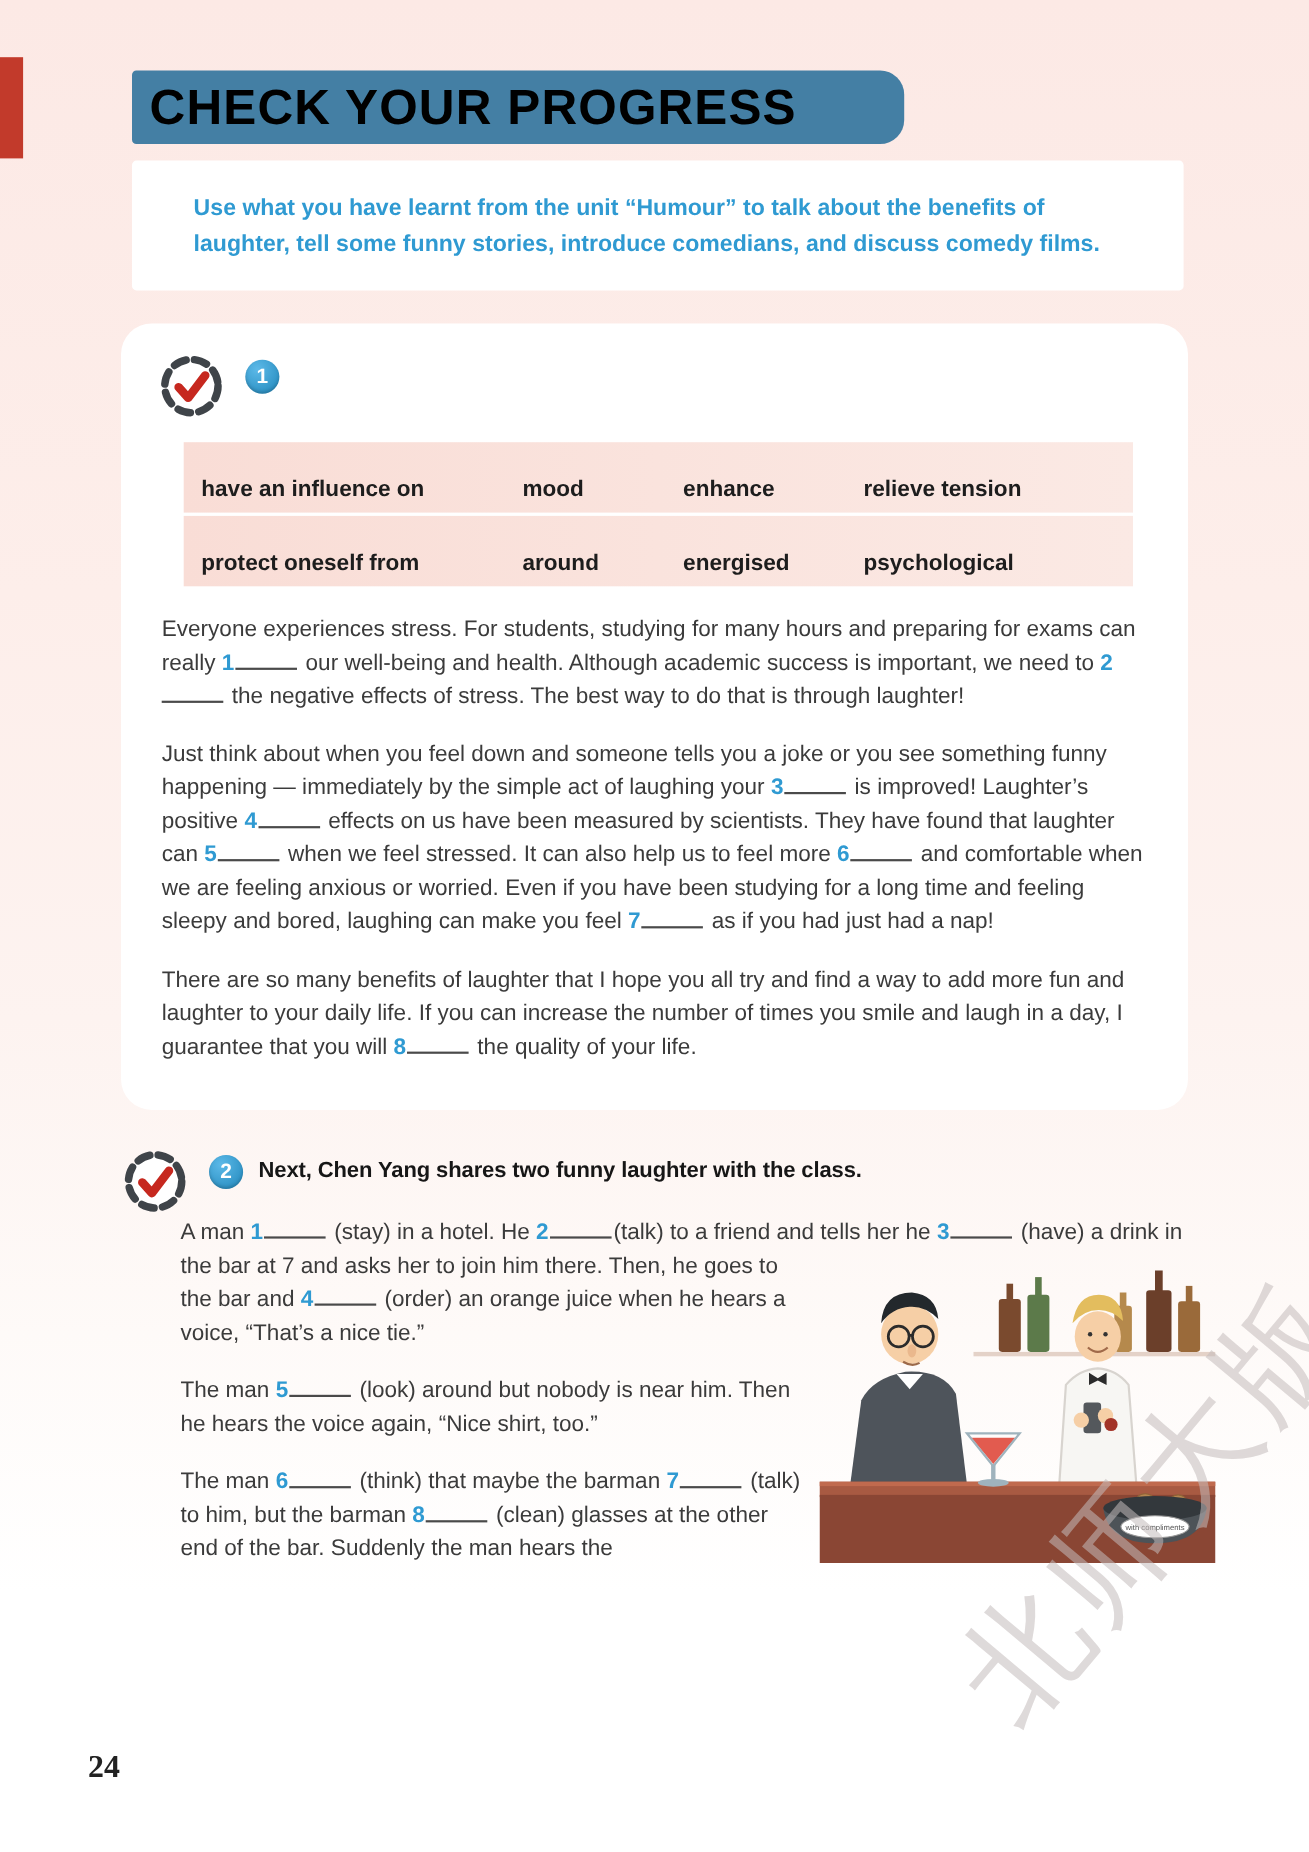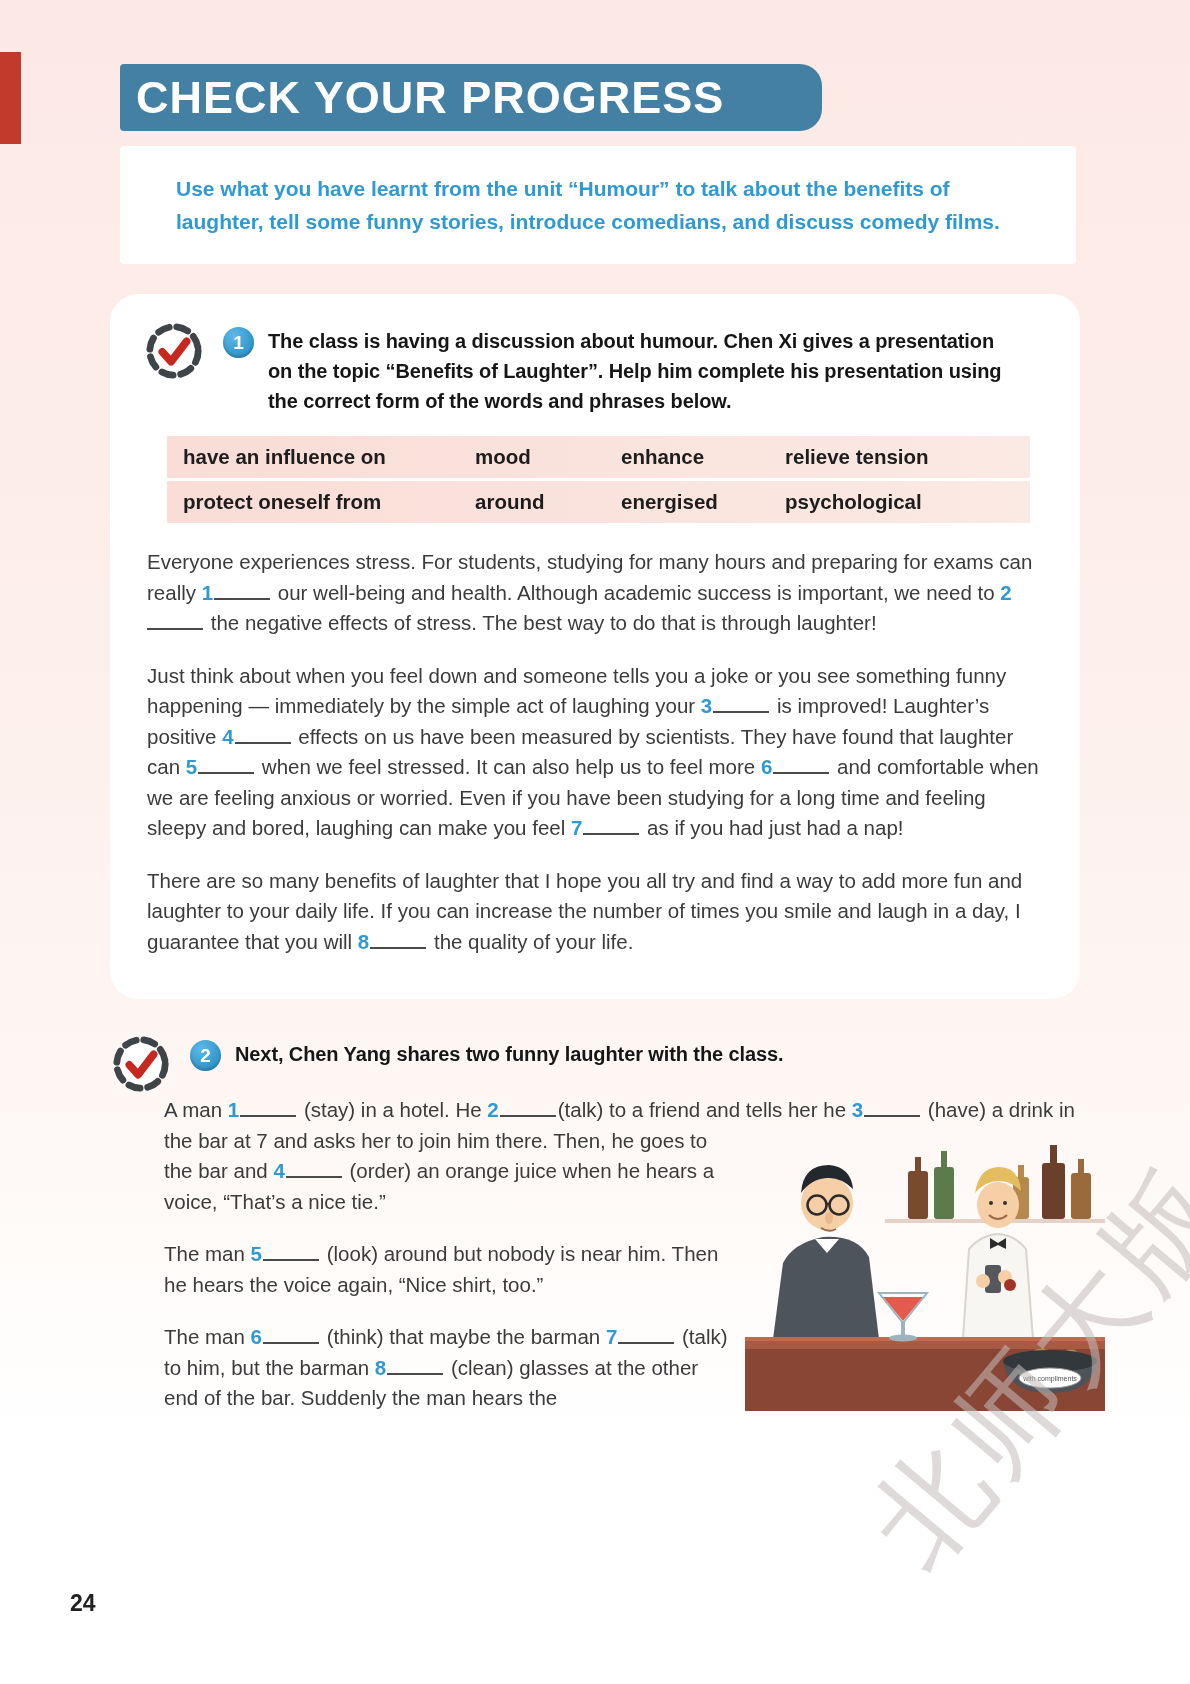--- a/index.html
+++ b/index.html
@@ -8,21 +8,21 @@
     position:relative; width:1190px; height:1684px; overflow:hidden;
     font-family:"Liberation Sans", sans-serif; color:#3b3b3b;
     background:linear-gradient(180deg,#fce9e5 0%,#fdeeea 32%,#fdf3f0 55%,#fefaf8 72%,#ffffff 86%,#ffffff 100%);
   }
   .red-stripe { position:absolute; left:0; top:52px; width:21px; height:92px; background:#c23a2b; }
 
   .banner {
     margin:64px 0 0 120px; width:702px; height:67px; background:#447fa4;
     border-radius:4px 22px 22px 4px; display:flex; align-items:center; padding-left:16px;
   }
-  .banner h1 { color:#ffffff; font-size:45px; font-weight:bold; letter-spacing:1px; }
+  .banner h1 { color:#000000; font-size:45px; font-weight:bold; letter-spacing:1px; }
 
   .intro-box {
     margin:15px 0 0 120px; width:956px; background:#ffffff; border-radius:4px;
     padding:26px 58px 26px 56px;
   }
   .intro-box p { color:#2f9ad2; font-weight:bold; font-size:21px; line-height:33px; }
 
   .panel {
     margin:30px 0 0 110px; width:970px; background:#ffffff; border-radius:28px;
     padding:26px 30px 20px 33px;
@@ -42,34 +42,34 @@
     max-width:740px; margin-top:6px; letter-spacing:-0.1px;
   }
 
   .word-bank { margin:20px 20px 24px 24px; }
   .wb-row {
     display:grid; grid-template-columns:292px 146px 164px auto;
     background:linear-gradient(90deg,#f9ddd6,#fbe9e4);
     padding:6px 10px 6px 16px;
   }
   .wb-row + .wb-row { margin-top:3px; }
-  .wb-row span { font-weight:bold; font-size:20.5px; color:#1d1d1d; line-height:30px; }
+  .wb-row span { font-weight:bold; font-size:20.5px; color:#1d1d1d; line-height:30px;margin-top:22px; }
 
   .body-p { font-size:20.5px; line-height:30.5px; color:#3b3b3b; margin:0 4px 22px 4px; }
   .blank-num { color:#2f9ad2; font-weight:bold; margin-right:1px; }
   .blank-line { display:inline-block; width:56px; height:13px; border-bottom:2px solid #4a4a4a; margin-right:2px; }
 
   .ex2 { margin:34px 0 0 110px; width:980px; padding-left:0; }
   .subheading { margin:56px 0 16px 33px; font-size:20.5px; font-weight:bold; color:#161616; }
   .story { margin-left:50px; width:945px; }
   .story::after { content:""; display:block; clear:both; }
   .float-spacer { float:right; width:0; height:36px; }
   .illustration { float:right; clear:right; width:360px; height:280px; margin:0 0 8px 16px; }
 
-  .page-number { position:absolute; left:70px; top:1590px; font-size:23px; font-weight:bold; color:#222; }
+  .page-number { position:absolute; left:80px; top:1590px; font-size:29px; font-weight:bold; color:#222;font-family:Liberation Serif, serif; }
   .watermark {
     position:absolute; left:760px; top:1290px; width:580px; text-align:center;
     transform:rotate(-50deg); font-size:112px; letter-spacing:8px;
     color:#c4bcbc; opacity:.55; pointer-events:none;
     font-family:"DejaVu Sans", sans-serif; white-space:nowrap;
   }
 </style>
 </head>
 <body>
 
@@ -85,21 +85,20 @@
     <p>Use what you have learnt from the unit “Humour” to talk about the benefits of laughter, tell some funny stories, introduce comedians, and discuss comedy films.</p>
   </div>
 
   <div class="panel">
     <div class="task-head">
       <svg class="clock" viewBox="0 0 64 64" width="62" height="62">
         <circle cx="32" cy="32" r="25" fill="#ffffff" stroke="#3f4449" stroke-width="7" stroke-dasharray="12 8" stroke-linecap="round"></circle>
         <path d="M20 33 l9 10 l16 -21" fill="none" stroke="#c6281f" stroke-width="8" stroke-linecap="round" stroke-linejoin="round"></path>
       </svg>
       <span class="badge">1</span>
-      <p class="task-instructions">The class is having a discussion about humour. Chen Xi gives a presentation on the topic “Benefits of Laughter”. Help him complete his presentation using the correct form of the words and phrases below.</p>
     </div>
 
     <div class="word-bank">
       <div class="wb-row">
         <span>have an influence on</span>
         <span>mood</span>
         <span>enhance</span>
         <span>relieve tension</span>
       </div>
       <div class="wb-row">

